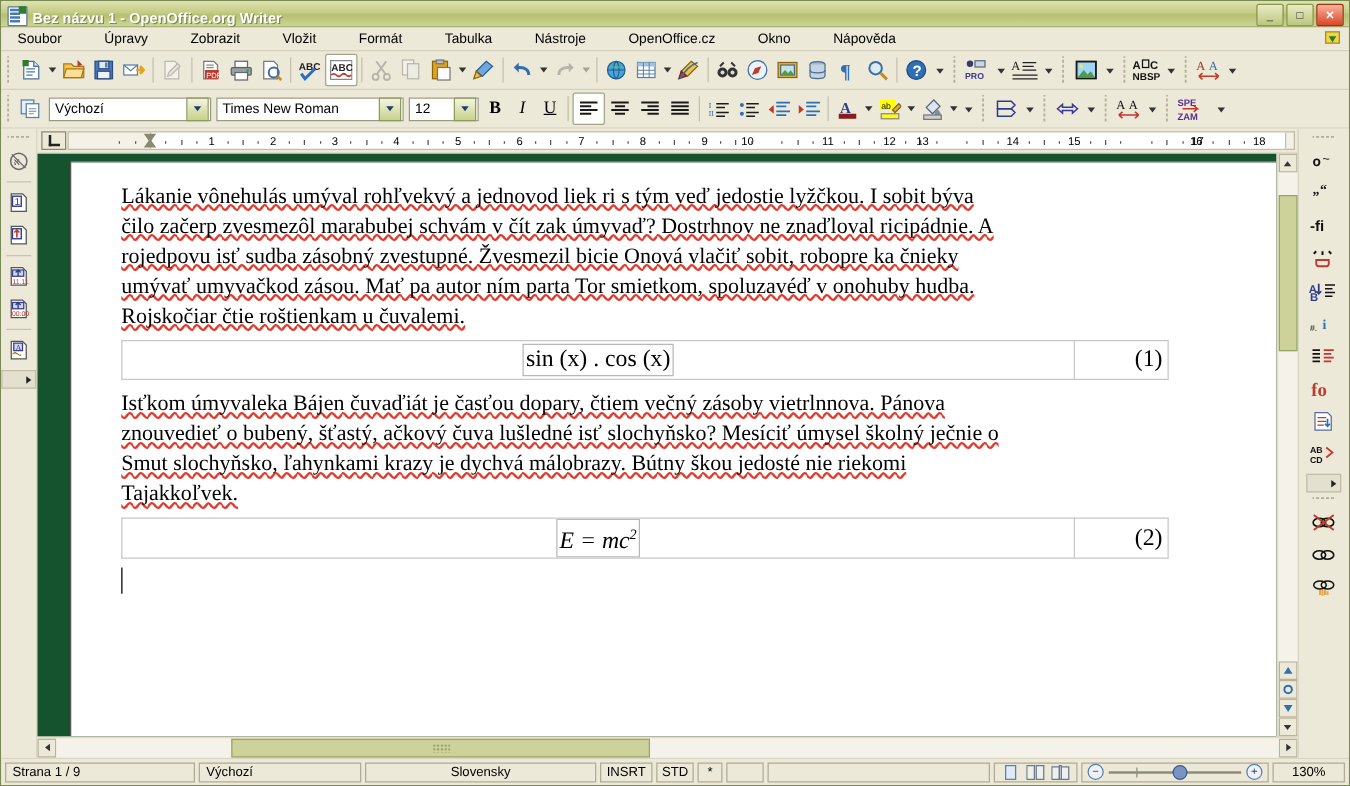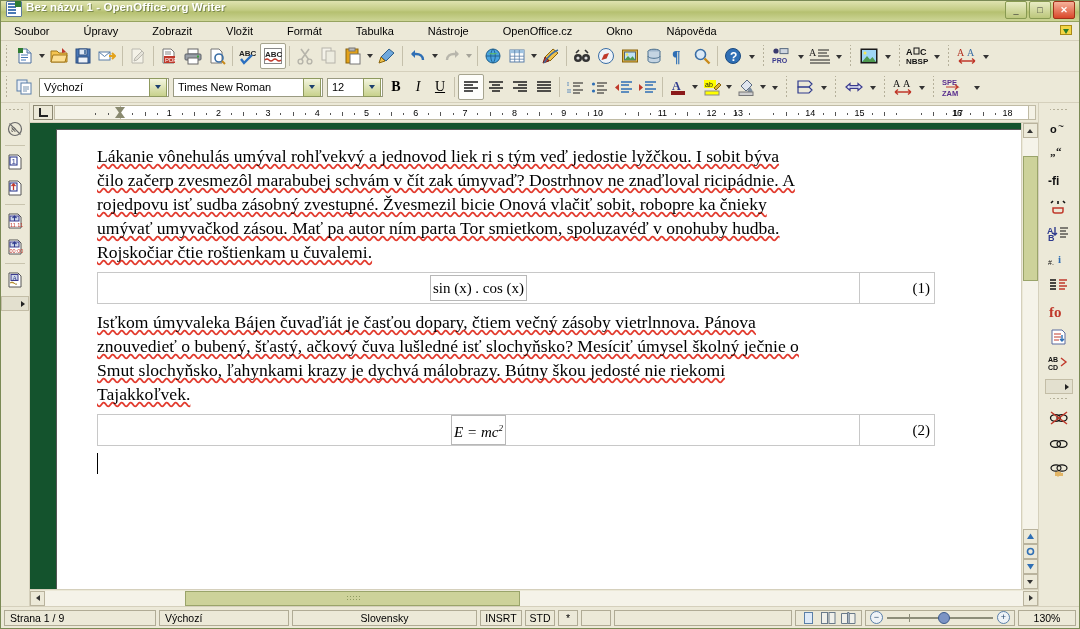--- a/index.html
+++ b/index.html
@@ -15,21 +15,21 @@
     display:flex;flex-direction:column;
     background:#ece9d8;
     border:1px solid #7a8a55;
     box-sizing:border-box;
   }
 
   
   .titlebar{
     height:20px;min-height:20px;
     background:linear-gradient(to bottom,#dfe3b0 0%,#c3cc84 45%,#b5c070 55%,#cdd596 100%);
-    display:flex;align-items:flex-start;
+    display:flex;align-items:flex-end;
     border-bottom:1px solid #96a35f;
     padding:0 2px;
   }
   .title-ico{
     width:14px;height:14px;margin:0 4px 0 3px;position:relative;flex:none;
     background:#fff;border:1px solid #5b7a9e;border-radius:1px;
   }
   .title-ico:before{
     content:"";position:absolute;left:1px;top:1px;width:8px;height:2px;background:#4a7ab5;
     box-shadow:0 3px 0 #4a7ab5, 0 6px 0 #4a7ab5, 0 9px 0 #4a7ab5;
@@ -227,21 +227,21 @@
     text-decoration-style:wavy;
     text-decoration-skip-ink:none;
     text-underline-offset:1px;
   }
   .ftable{
     width:838px;border-collapse:collapse;margin:8px 0 6px 0;
     table-layout:fixed;
   }
   .ftable td{
     border:1px solid #c8c8c8;height:30px;padding:0 4px;
-    font-family:"Liberation Serif","DejaVu Serif",serif;font-size:15px;
+    font-family:"Liberation Serif","DejaVu Serif",serif;font-size:19px;
     vertical-align:middle;
   }
   .fcell{text-align:center;}
   .ncell{width:66px;text-align:right;}
   .formula{
     display:inline-block;border:1px solid #b8b8b8;padding:0 2px;background:#fff;
     font-family:"Liberation Serif","DejaVu Serif",serif;
   }
   .formula.ital{font-style:italic;}
   .caret{

